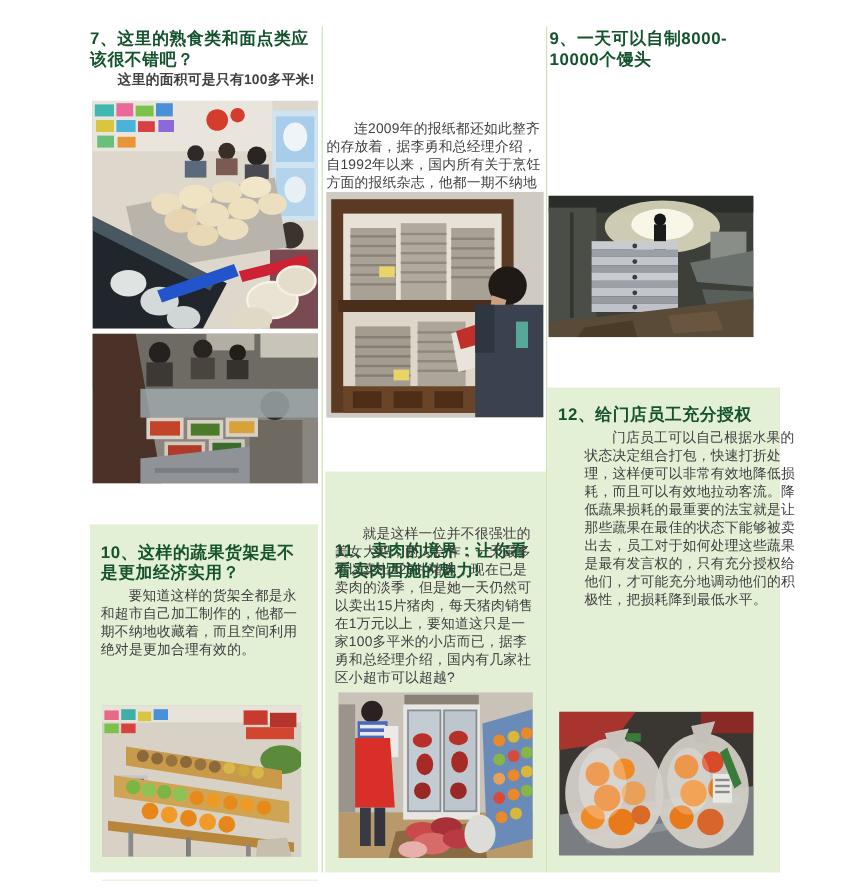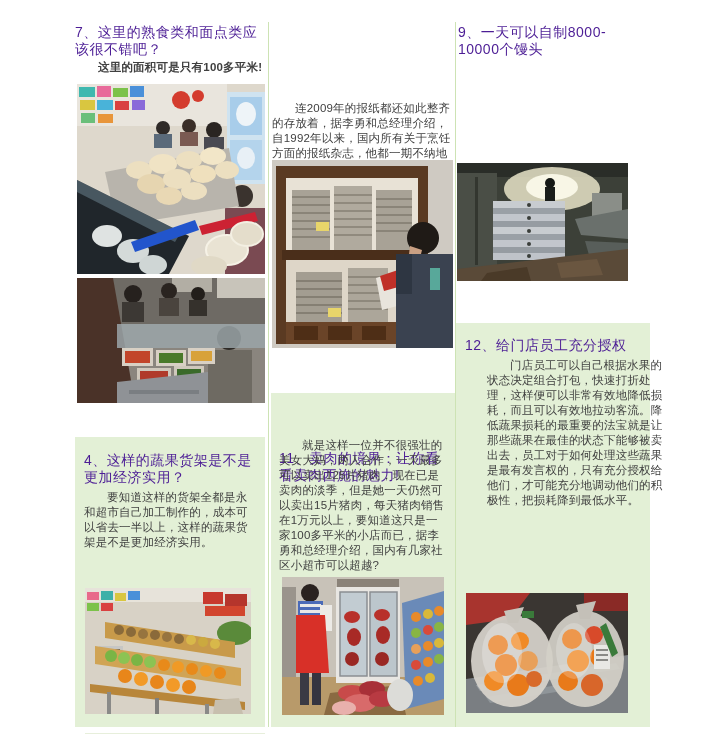--- a/index.html
+++ b/index.html
@@ -1,19 +1,19 @@
 <!DOCTYPE html>
 <html><head>
 <meta charset="utf-8">
 <style>
   html,body{margin:0;padding:0;background:#fff;}
   .page{position:relative;width:721px;height:741px;background:#ffffff;overflow:hidden;
         font-family:"Liberation Sans","DejaVu Sans",sans-serif;}
   .abs{position:absolute;}
-  .sec-title{color:#4c1d95;font-weight:normal;font-size:14px;line-height:17px;letter-spacing:.5px;}
+  .sec-title{color:#14532d;font-weight:bold;font-size:14px;line-height:17px;letter-spacing:.5px;}
   .sec-body{color:#404040;font-size:11.5px;line-height:15px;text-indent:2em;letter-spacing:.2px;}
   .greenbox{background:#e3f0d6;}
   .divider{width:1px;background:#cde3b4;}
   .photo{overflow:hidden;background:#cfcac2;}
   .photo svg{display:block;}
   .bottom-line{height:1px;background:#e7efdb;}
 </style>
 </head>
 <body>
 
@@ -105,22 +105,22 @@
       <rect x="60" y="90" width="34" height="16" fill="#cfc8bc"></rect>
         <rect x="63" y="93" width="28" height="10" fill="#b03a2a"></rect>
       <rect x="97" y="88" width="30" height="15" fill="#cfc8bc"></rect>
         <rect x="100" y="91" width="24" height="9" fill="#3a6a2a"></rect>
       <polygon points="40,104 131,94 131,125 40,125" fill="#8f9296"></polygon>
       <rect x="52" y="112" width="70" height="4" fill="#7a7e82"></rect>
     </svg>
   </div>
 
   <div class="abs greenbox" style="left:75px;top:437px;width:190px;height:290px;"></div>
-  <div class="abs sec-title" style="left:84px;top:452px;width:176px;">4、这样的蔬果货架是不是更加经济实用？</div>
-  <div class="abs sec-body" style="left:84px;top:490px;width:174px;">要知道这样的货架全都是永和超市自己加工制作的，成本可以省去一半以上，这样的蔬果货架是不是更加经济实用。</div>
+  <div class="abs sec-title" style="left:84px;top:452px;width:176px;">10、这样的蔬果货架是不是更加经济实用？</div>
+  <div class="abs sec-body" style="left:84px;top:490px;width:174px;">要知道这样的货架全都是永和超市自己加工制作的，他都一期不纳地收藏着，而且空间利用绝对是更加合理有效的。</div>
 
   <div class="abs photo" style="left:85px;top:588px;width:166px;height:126px;" title="永和超市自制木质蔬果货架，摆满水果">
     <svg width="166" height="126" viewBox="0 0 166 126">
       <rect width="166" height="126" fill="#d8d2c6"></rect>
       <rect x="0" y="0" width="166" height="14" fill="#e7e3da"></rect>
       <rect x="2" y="4" width="12" height="8" fill="#e86a8a"></rect>
         <rect x="16" y="3" width="12" height="9" fill="#3fb0a8"></rect>
       <rect x="30" y="5" width="11" height="8" fill="#d9c640"></rect>
         <rect x="43" y="3" width="12" height="9" fill="#4a90d9"></rect>
       <rect x="2" y="15" width="12" height="8" fill="#7cc24a"></rect>

